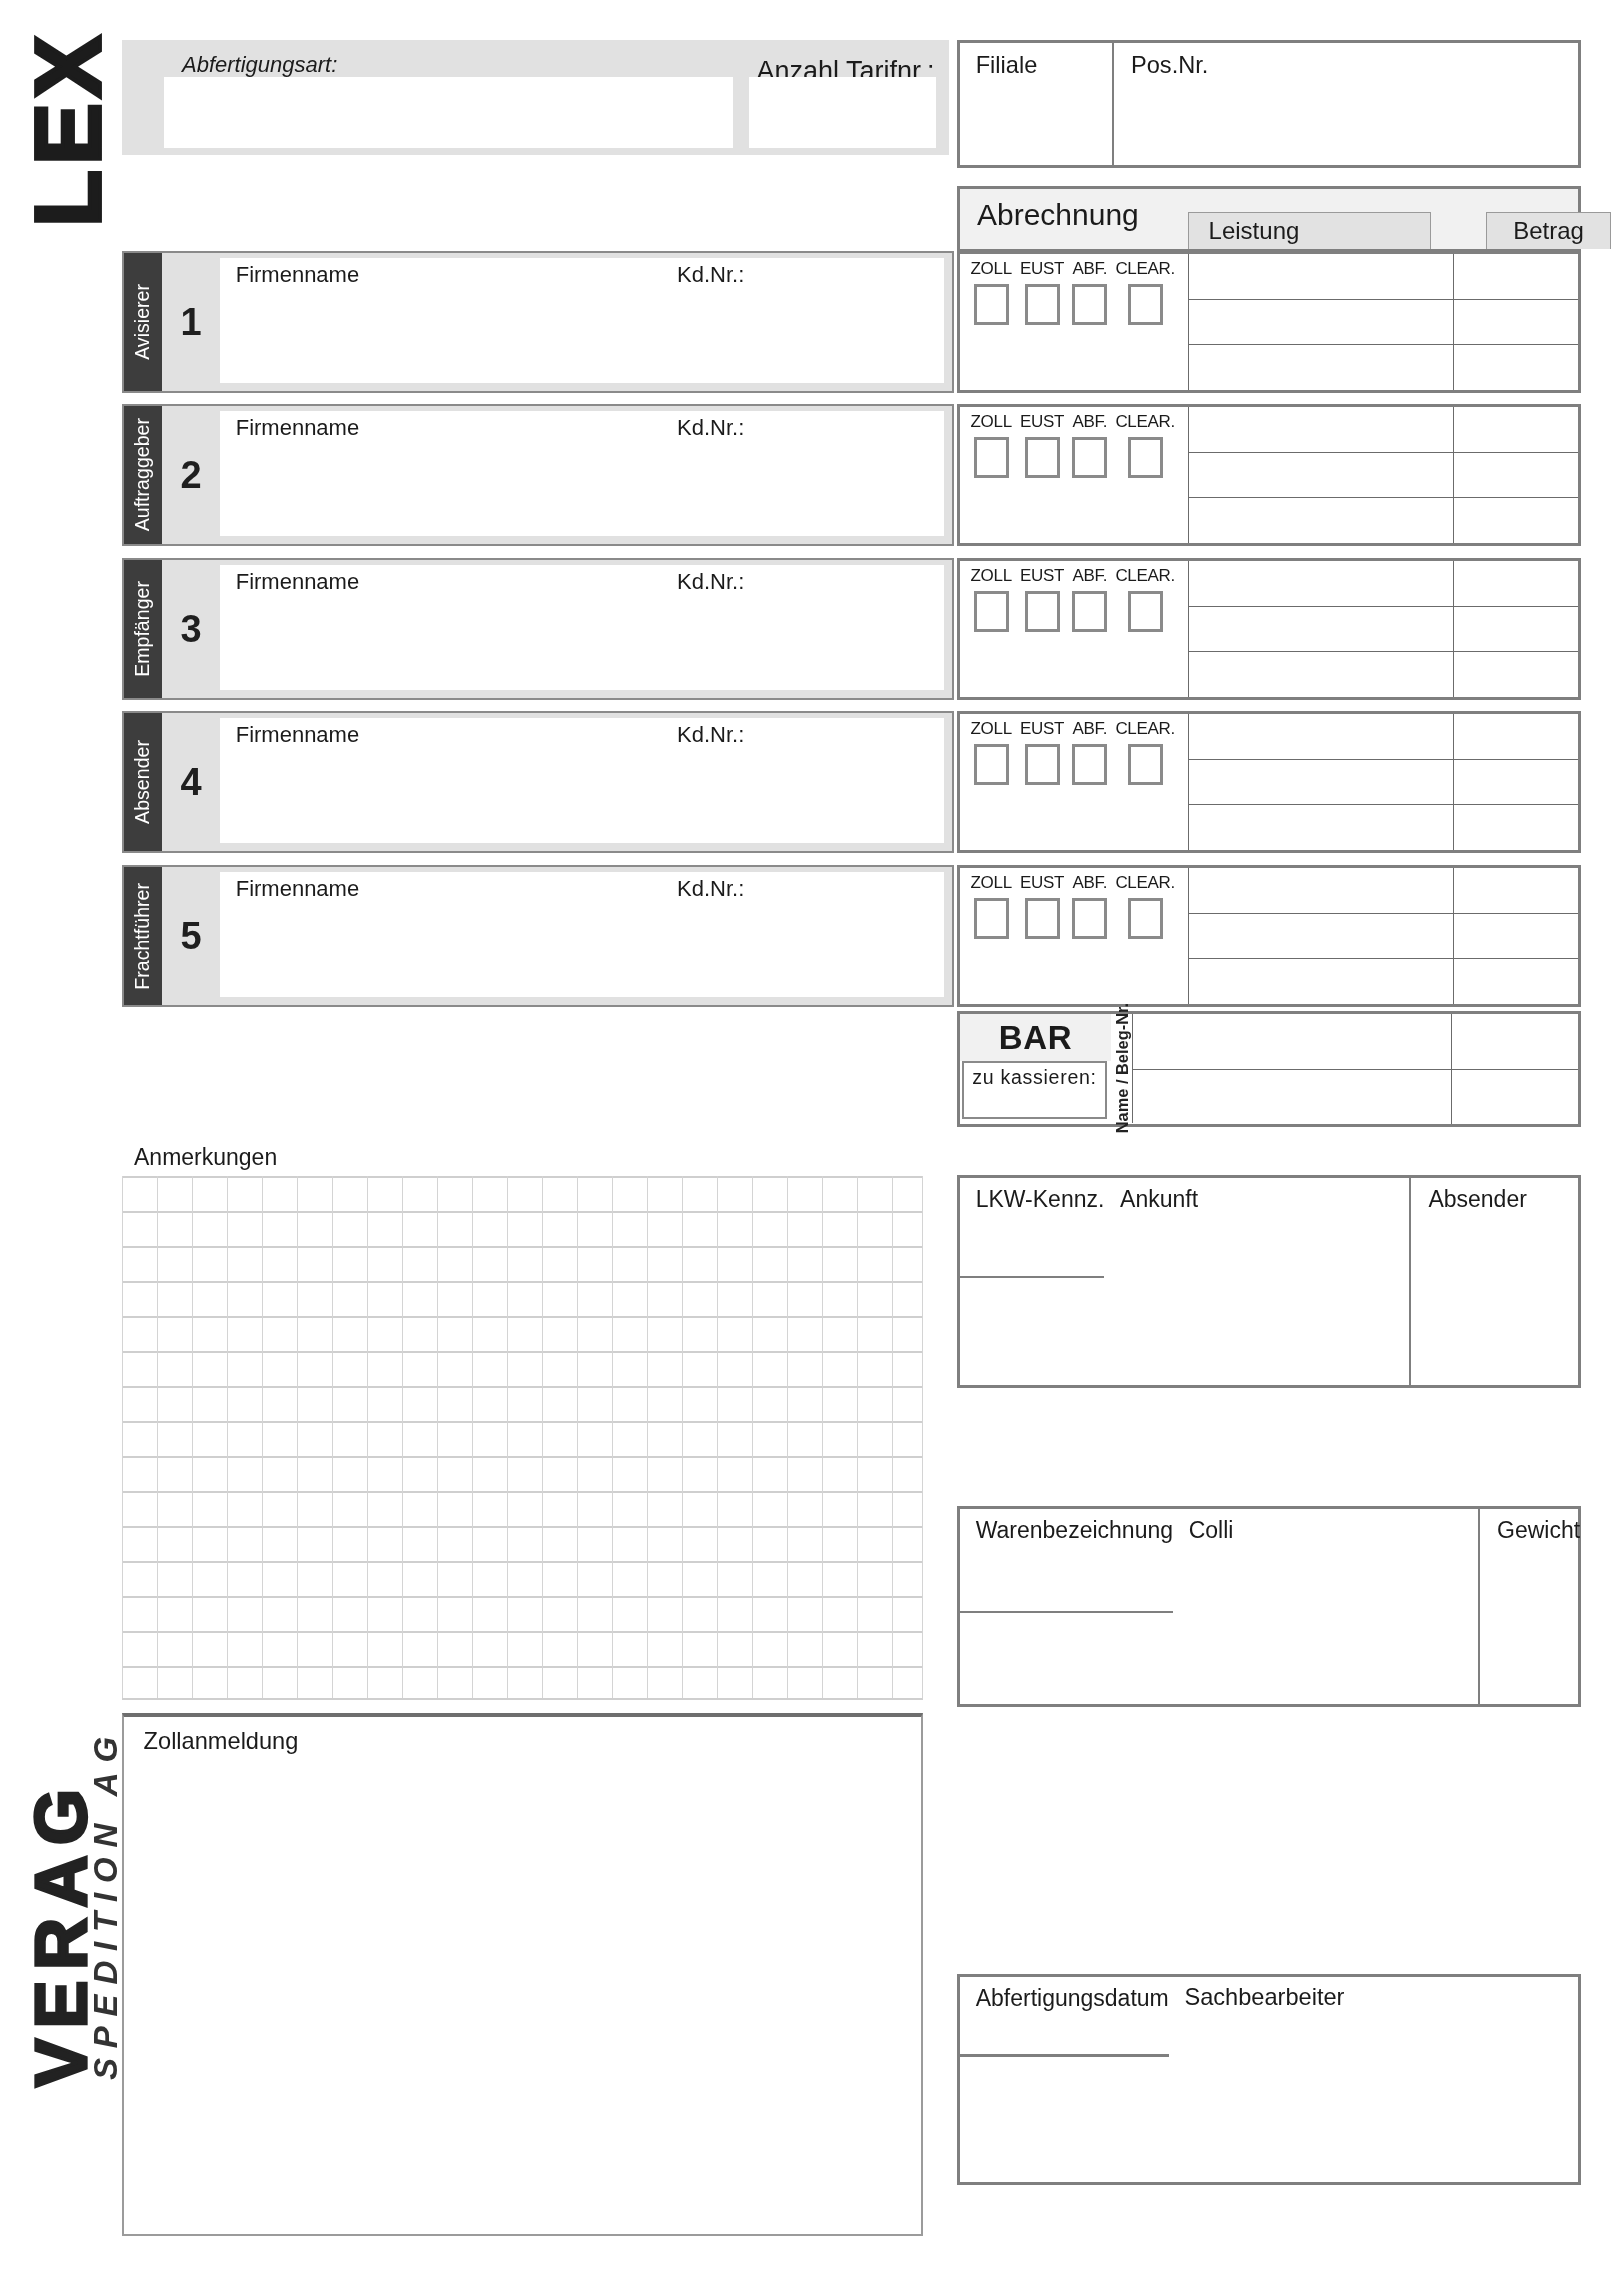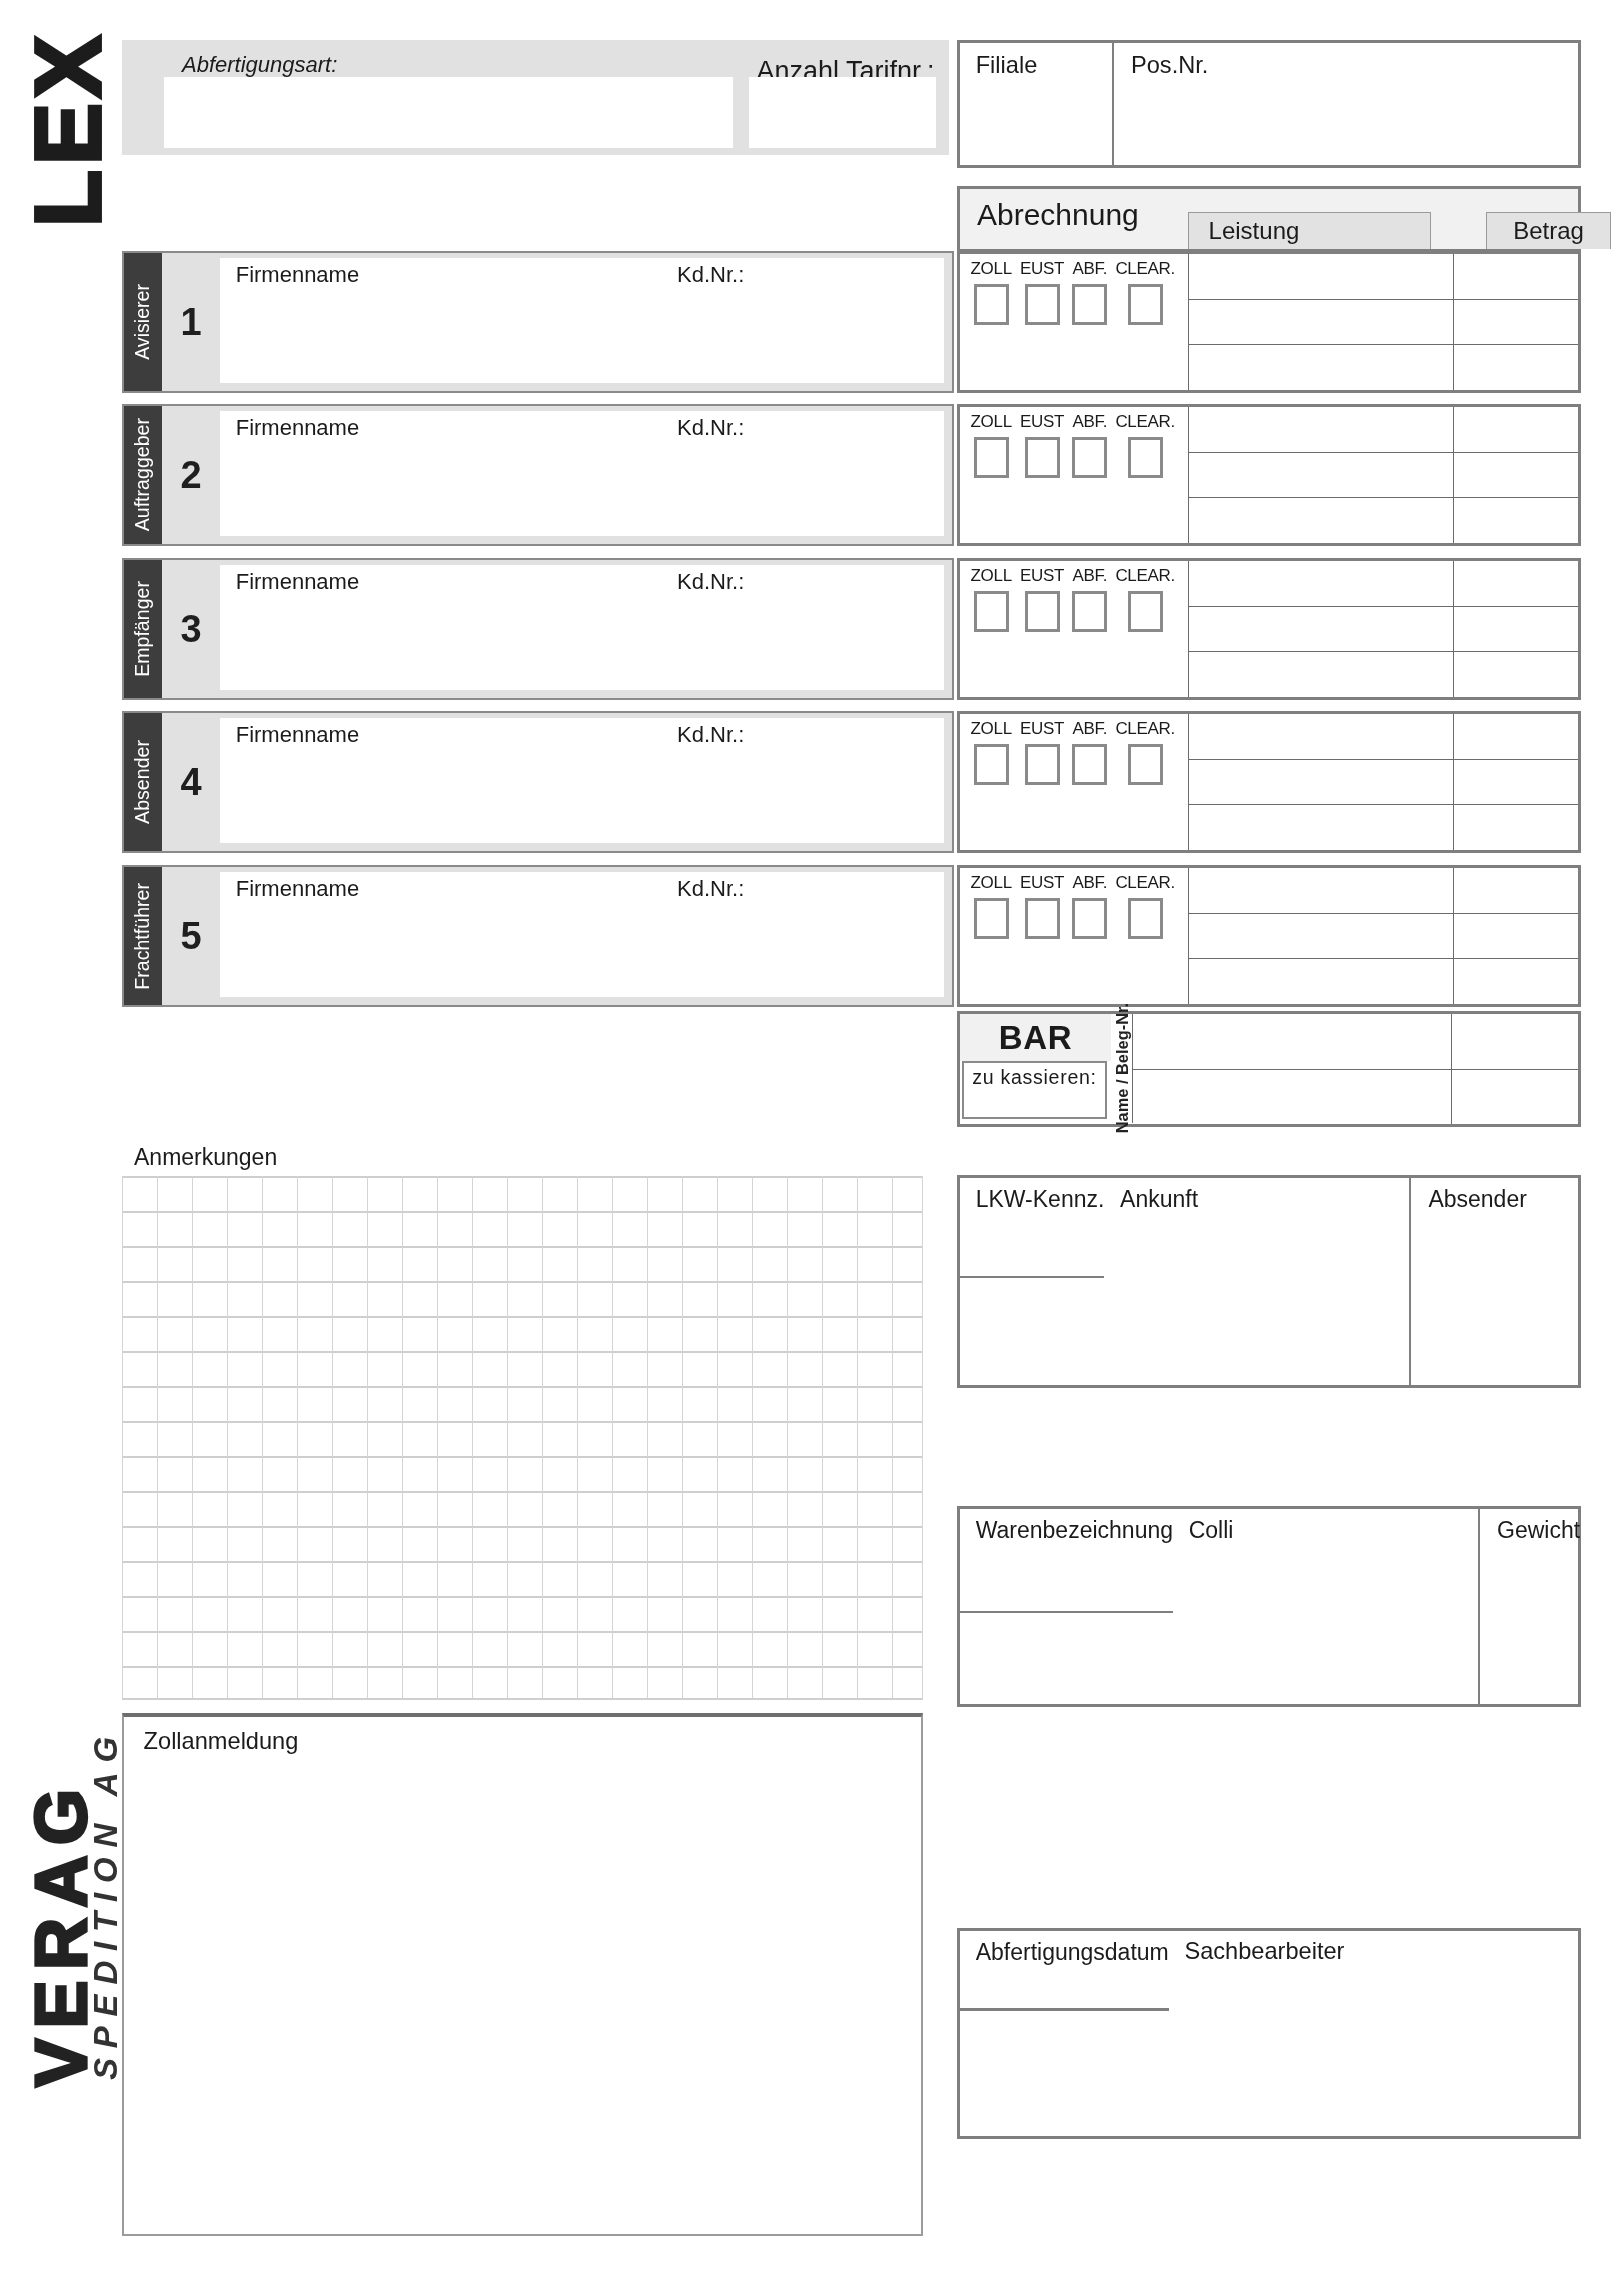--- a/index.html
+++ b/index.html
@@ -87,21 +87,21 @@
   
   .rbox{left:957px;width:624px;border:3.3px solid #7f7f7f;background:#ffffff;box-sizing:border-box;display:flex;flex-direction:row;}
   .rbox .toprow{border-bottom:2.6px solid #7f7f7f;box-sizing:border-box;padding:7.9px 0 0 15.7px;font-size:23px;}
   .rbox .botrow{flex:1;display:flex;}
   .rbox .half-l{width:307px;border-right:2px solid #7f7f7f;box-sizing:border-box;padding:7.9px 0 0 15.7px;font-size:23px;}
   .rbox .half-r{flex:1;padding:7.9px 0 0 17px;font-size:23px;}
   .lkw-box{top:1175px;height:213px;}
   .lkw-box .toprow{height:100px;}
   .ware-box{top:1506px;height:201px;}
   .ware-box .toprow{height:104px;}
-  .abft-box{top:1928px;height:211px;}
+  .abft-box{top:1974px;height:211px;}
   .abft-box .toprow{height:80px;border-bottom:3.3px solid #7f7f7f;}
   .abft-box .botrow{display:block;padding:6.5px 0 0 15.7px;font-size:23.6px;}
 
   
   .zoll-box{left:122px;top:1713px;width:801px;height:523px;background:#ffffff;
     border:2px solid #9b9b9b;border-top:4.6px solid #6e6e6e;box-sizing:border-box;}
   .zoll-label{left:19.6px;top:10.5px;font-size:23.6px;}
 </style>
 </head>
 <body>

